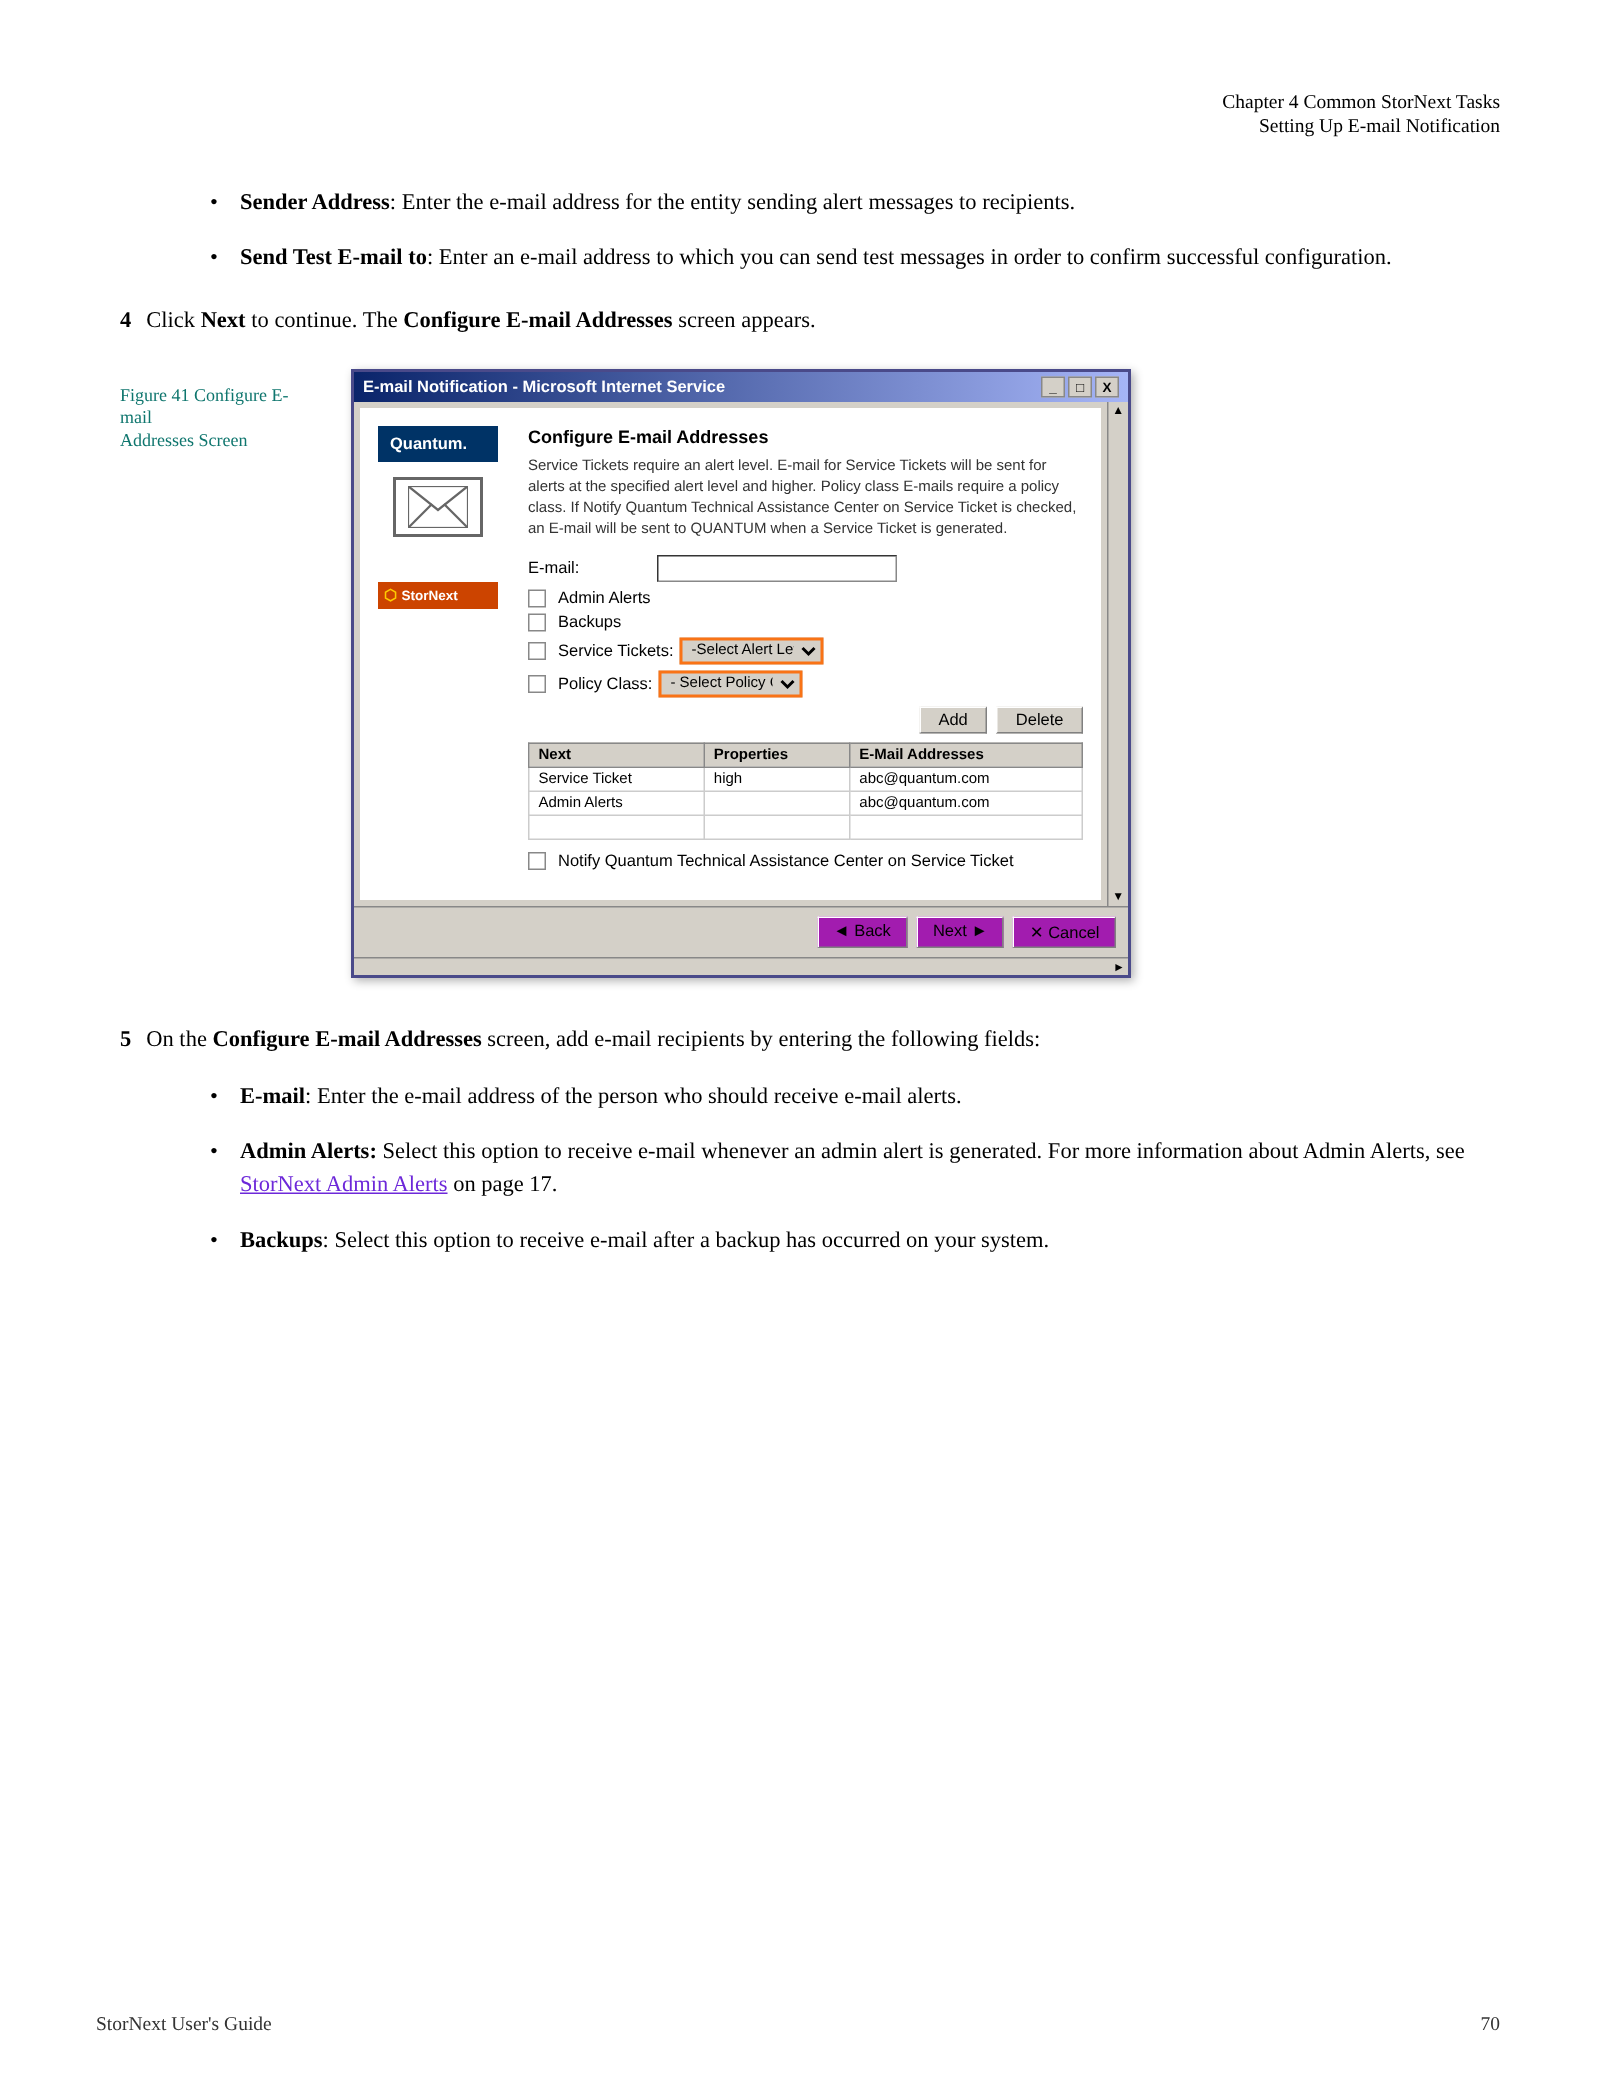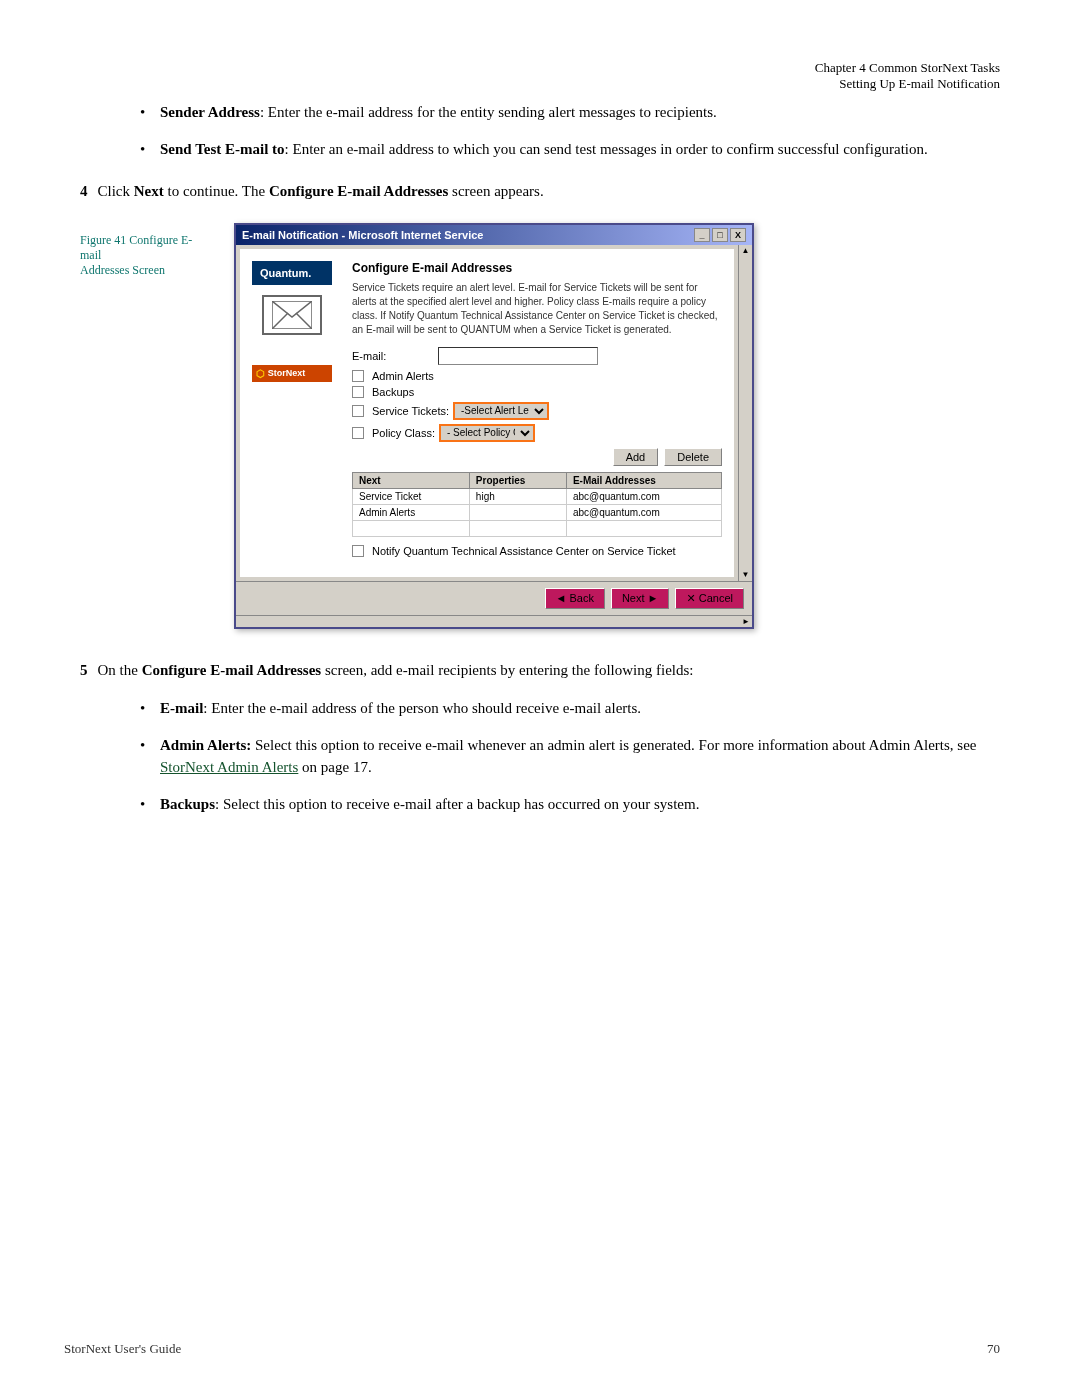--- a/index.html
+++ b/index.html
@@ -243,21 +243,21 @@
     .bottom-btns {
       display: flex;
       justify-content: flex-end;
       gap: 6px;
       padding: 6px 8px;
       background: #d4d0c8;
       border-top: 1px solid #888;
     }
 
     .nav-btn {
-      background: #be185d;
+      background: #a21caf;
       border: 1px solid;
       border-color: #ffffff #808080 #808080 #ffffff;
       padding: 3px 10px;
       font-size: 11px;
       cursor: pointer;
       display: flex;
       align-items: center;
       gap: 3px;
     }
 
@@ -275,25 +275,25 @@
 
     .step-block {
       display: flex;
       gap: 6px;
       margin-bottom: 16px;
       font-size: 15px;
       line-height: 1.5;
     }
 
     .bold { font-weight: bold; }
-    .link { color: #14532d; text-decoration: underline; }
+    .link { color: #6d28d9; text-decoration: underline; }
 
     .header-right {
       text-align: right;
-      margin-bottom: 9px;
+      margin-bottom: 32px;
       font-size: 13px;
     }
   </style>
 </head>
 <body>
 
 <div class="page-container">
 
   <div class="header-right">
     <div>Chapter 4  Common StorNext Tasks</div>

